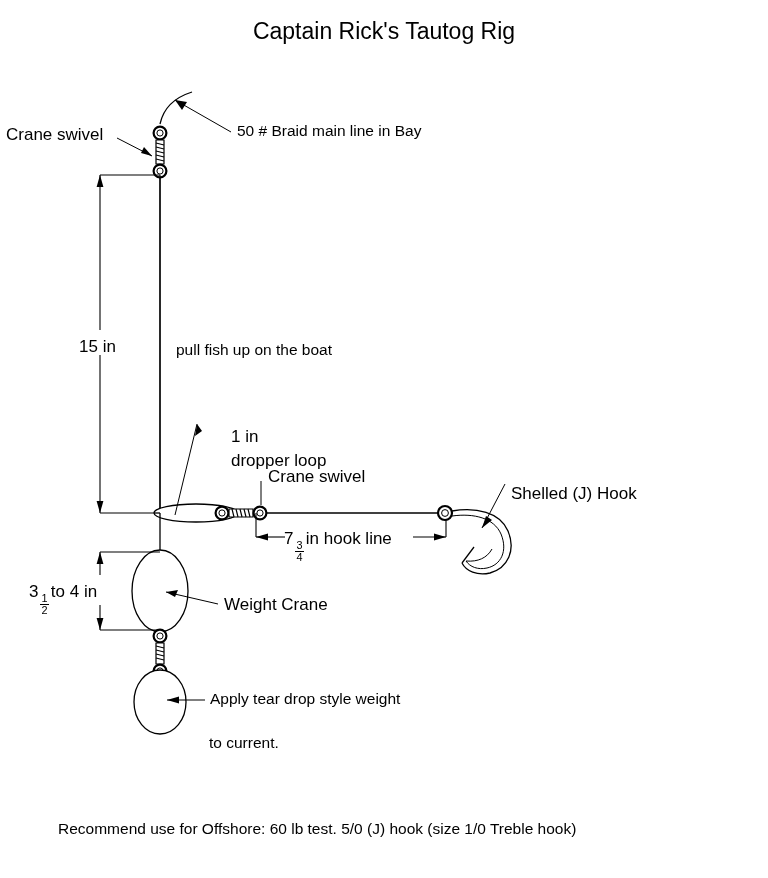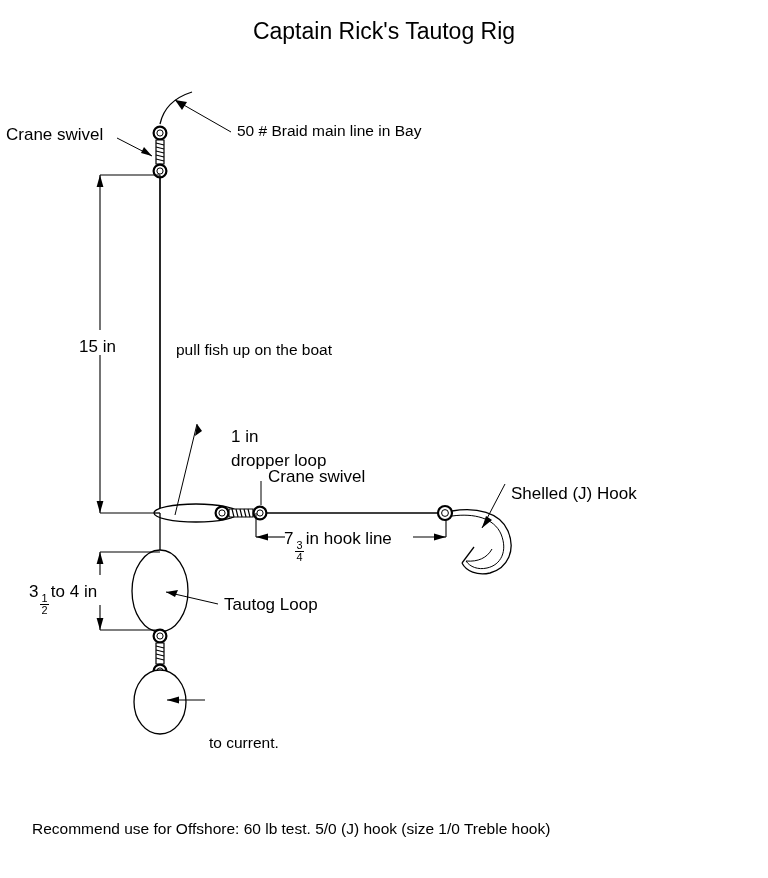--- a/index.html
+++ b/index.html
@@ -270,22 +270,23 @@
   <div class="txt lbl" style="left:231px; top:439px;margin-top:11px;">dropper loop</div>
 
   <div class="txt lbl" style="left:268px; top:466px;">Crane swivel</div>
 
   <div class="txt lbl nowrap" style="left:284px; top:528px;"><span>7</span><span class="frac"><span class="num">3</span><span class="den">4</span></span><span>in hook line</span></div>
 
   <div class="txt lbl" style="left:511px; top:483px;">Shelled (J) Hook</div>
 
   <div class="txt lbl nowrap" style="left:29px; top:581px;"><span>3</span><span class="frac"><span class="num">1</span><span class="den">2</span></span><span>to 4 in</span></div>
 
-  <div class="txt lbl" style="left:224px; top:594px;">Tautog Loop</div>
-
+  <div class="txt lbl" style="left:224px; top:594px;">Weight Crane</div>
+
+  <div class="txt note" style="left:210px; top:689px;">Apply tear drop style weight</div>
 
 
   <div class="txt note" style="left:209px; top:733px;">to current.</div>
 
 
-  <div class="txt foot" style="left:32px; top:819px;">Recommend use for Offshore: 60 lb test. 5/0 (J) hook (size 1/0 Treble hook)</div>
+  <div class="txt foot" style="left:58px; top:819px;">Recommend use for Offshore: 60 lb test. 5/0 (J) hook (size 1/0 Treble hook)</div>
 
 </div>
 
 </body></html>

